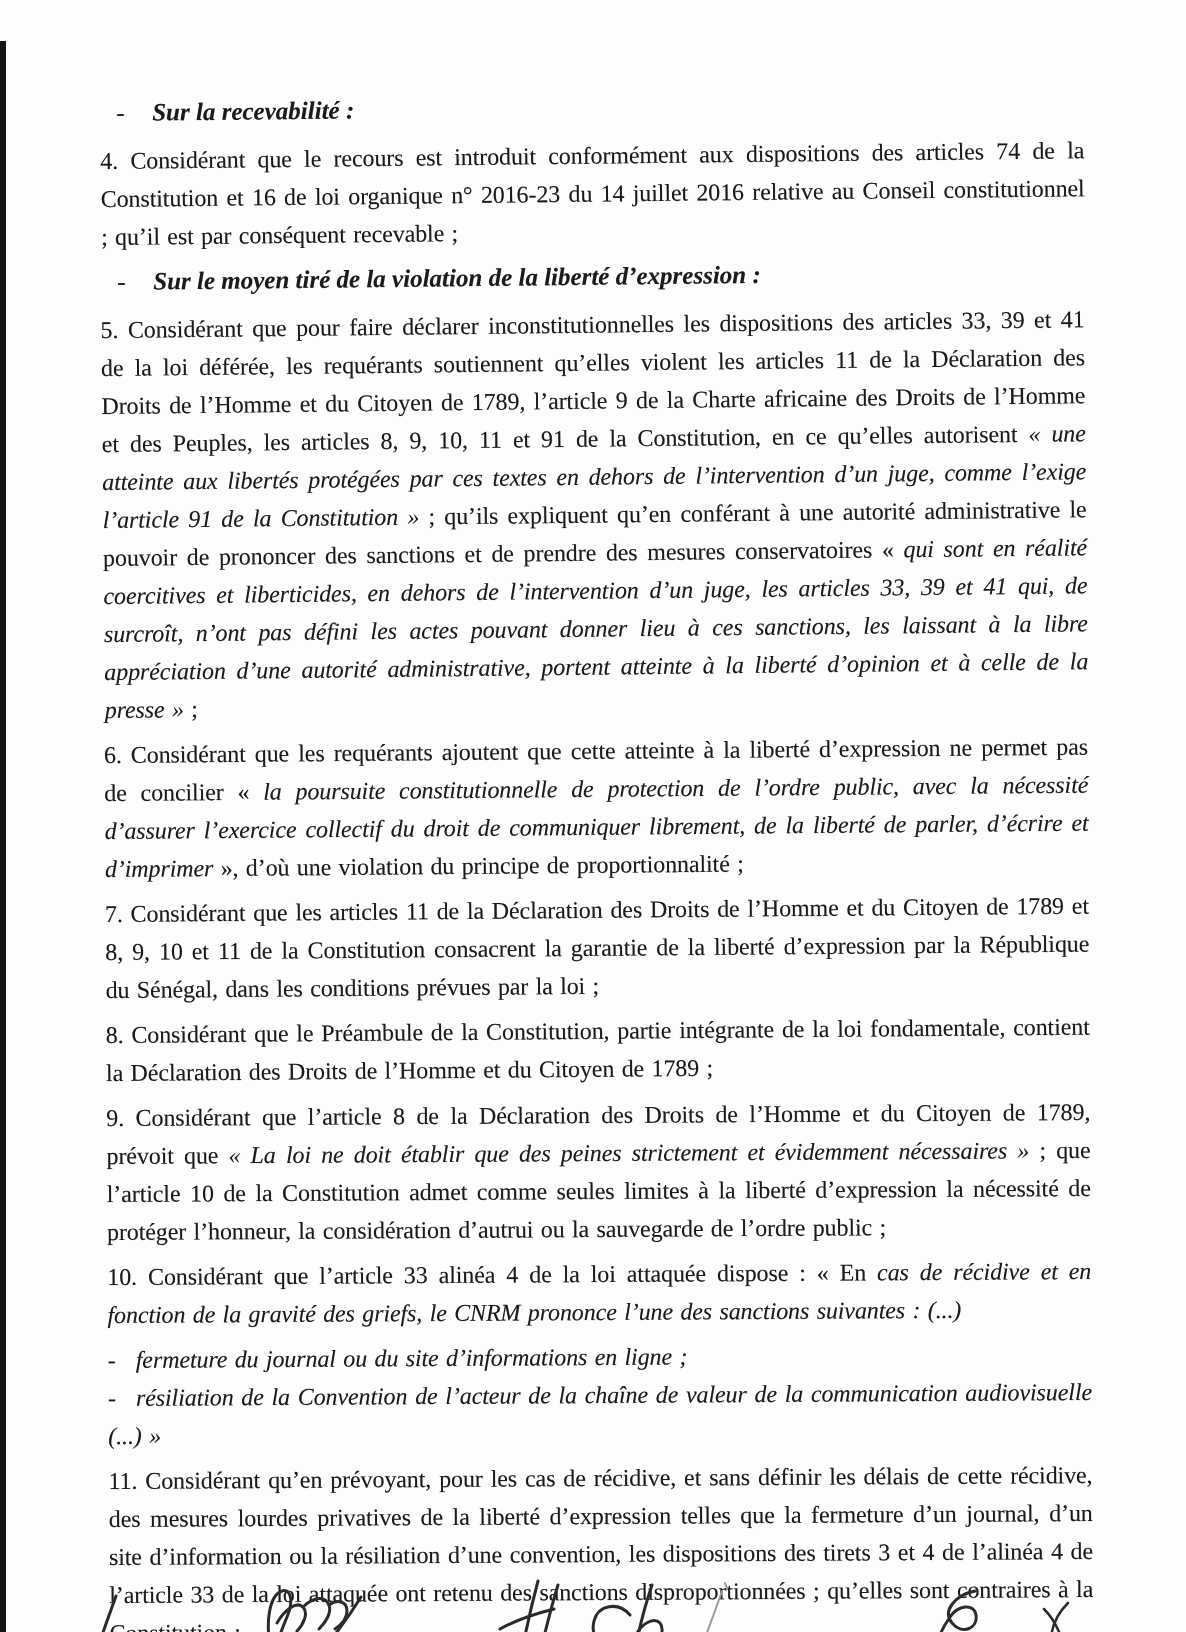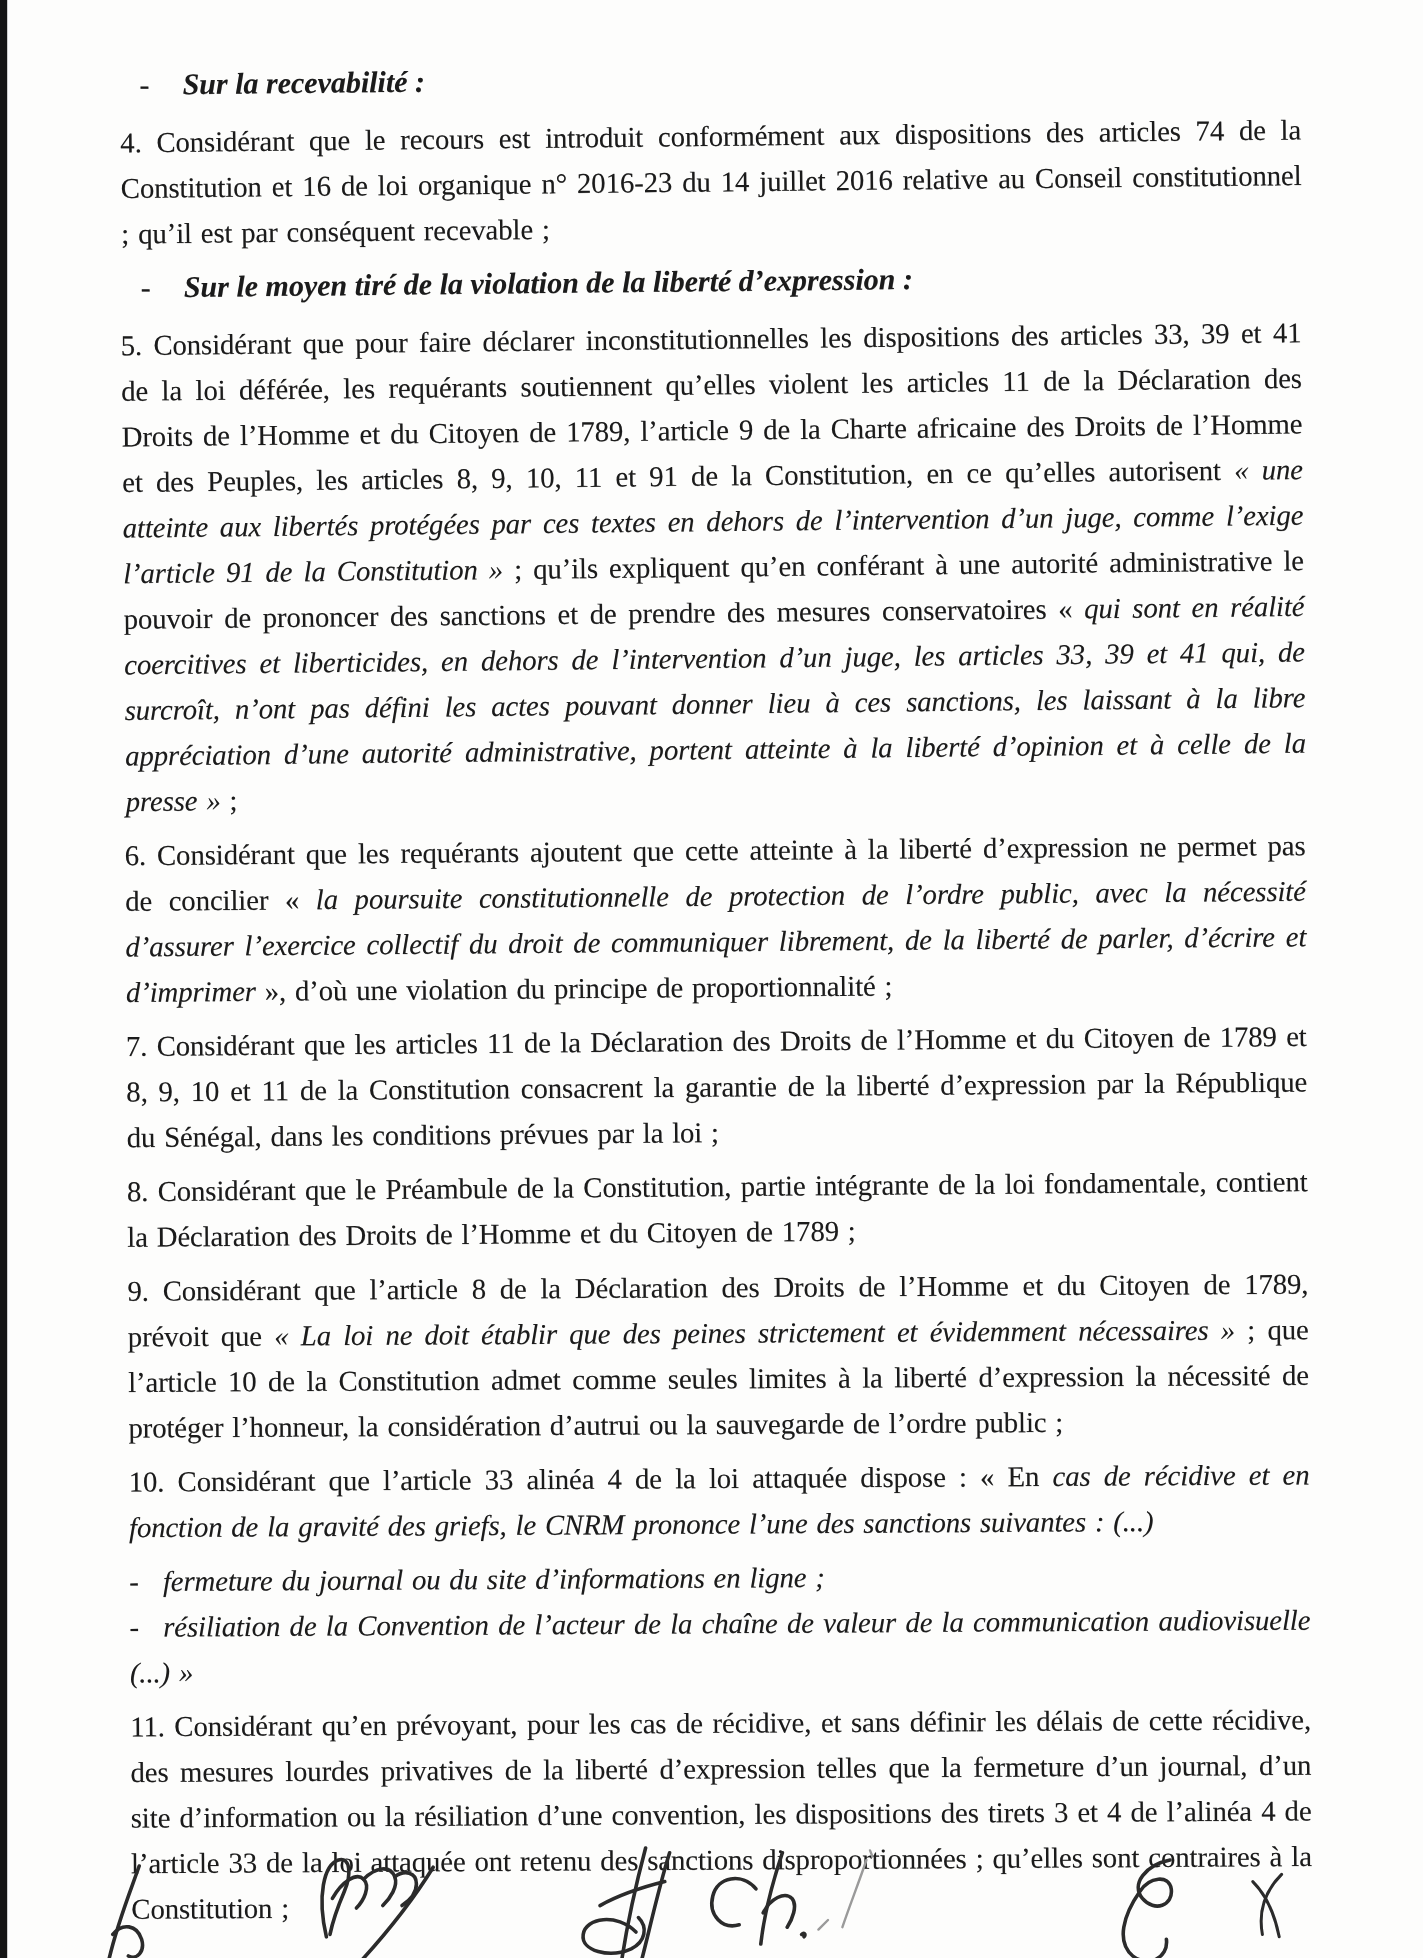--- a/index.html
+++ b/index.html
@@ -4,21 +4,21 @@
 <style>
   html, body { margin: 0; padding: 0; }
   body {
     width: 1186px; height: 1632px;
     background: #fdfdfc;
     overflow: hidden;
     position: relative;
     font-family: "Liberation Serif", "DejaVu Serif", serif;
     color: #1b1b1b;
   }
-  .page { position: absolute; inset: 0; }
+  .page { position: absolute; inset: 0; margin-top: 41px; }
   .edge-bar {
     position: absolute; left: 0; top: 0;
     width: 6px; height: 100%;
     background: #141414;
   }
   .page-text {
     position: absolute;
     left: 100px; top: 50px;
     width: 984px;
     transform: rotate(-0.35deg);

